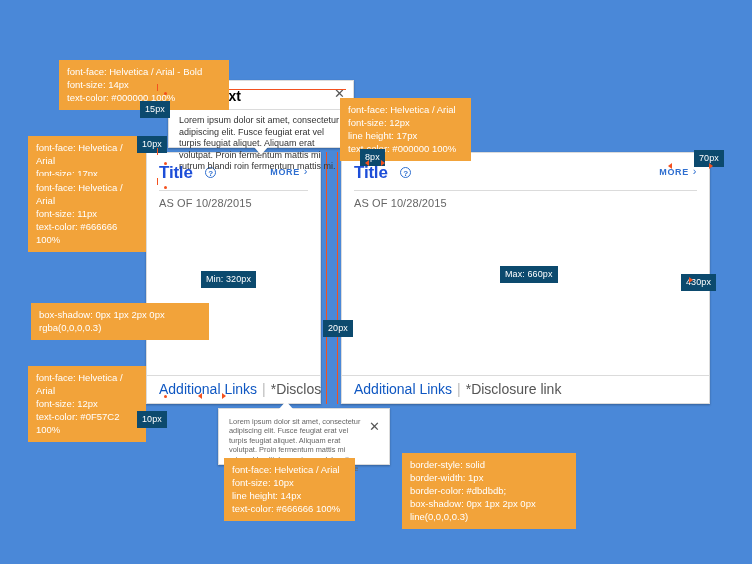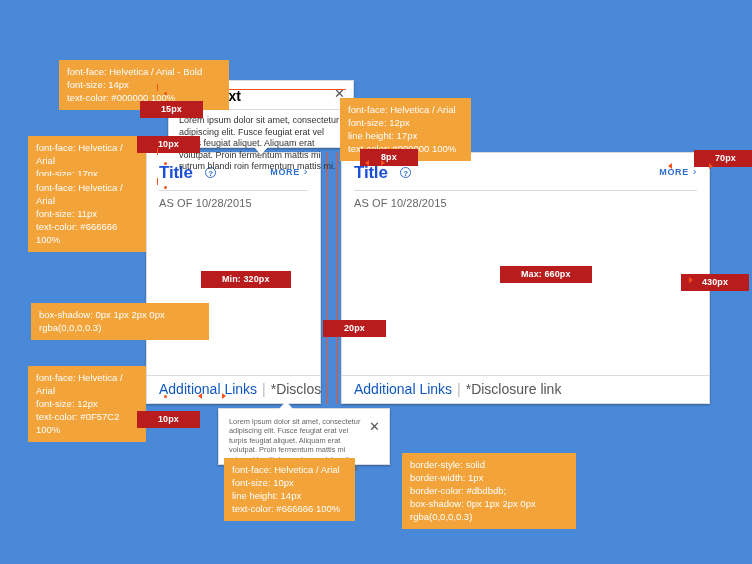--- a/index.html
+++ b/index.html
@@ -81,22 +81,22 @@
 
   
   .note{
     position:absolute;background:#F2A33A;color:#ffffff;
     font-size:9.5px;line-height:13px;padding:5px 8px 6px 8px;
     box-sizing:border-box;white-space:pre-line;
   }
 
   
   .badge{
-    position:absolute;background:#b91c1c;color:#ffffff;
-    font-size:9px;line-height:13px;padding:2px 21px;font-weight:bold;
+    position:absolute;background:#0c4a6e;color:#ffffff;
+    font-size:9px;line-height:13px;padding:2px 5px;font-weight:normal;
     box-sizing:border-box;white-space:nowrap;letter-spacing:0.1px;
   }
 
   
   .vline{position:absolute;width:1px;background:#F4511E;}
   .hline{position:absolute;height:1px;background:#F4511E;}
   .tick-h{position:absolute;width:1px;height:7px;background:#F4511E;}
   .dot{position:absolute;width:3px;height:3px;border-radius:50%;background:#F4511E;}
   .arrow-l,.arrow-r{position:absolute;width:0;height:0;
     border-top:3px solid transparent;border-bottom:3px solid transparent;}
@@ -183,21 +183,21 @@
   <div class="note" style="left:28px;top:366px;width:118px;">font-face: Helvetica / Arial
 font-size: 12px
 text-color: #0F57C2 100%</div>
   <div class="note" style="left:224px;top:458px;width:131px;">font-face: Helvetica / Arial
 font-size: 10px
 line height: 14px
 text-color: #666666 100%</div>
   <div class="note" style="left:402px;top:453px;width:174px;">border-style: solid
 border-width: 1px
 border-color: #dbdbdb;
-box-shadow: 0px 1px 2px 0px rgba(0,0,0,0.3)</div>
+box-shadow: 0px 1px 2px 0px line(0,0,0,0.3)</div>
 
   <div class="badge" style="left:140px;top:101px;">15px</div>
   <div class="badge" style="left:137px;top:136px;">10px</div>
   <div class="badge" style="left:360px;top:149px;">8px</div>
   <div class="badge" style="left:694px;top:150px;">70px</div>
   <div class="badge" style="left:201px;top:271px;">Min: 320px</div>
   <div class="badge" style="left:500px;top:266px;">Max: 660px</div>
   <div class="badge" style="left:681px;top:274px;">430px</div>
   <div class="badge" style="left:323px;top:320px;">20px</div>
   <div class="badge" style="left:137px;top:411px;">10px</div>

